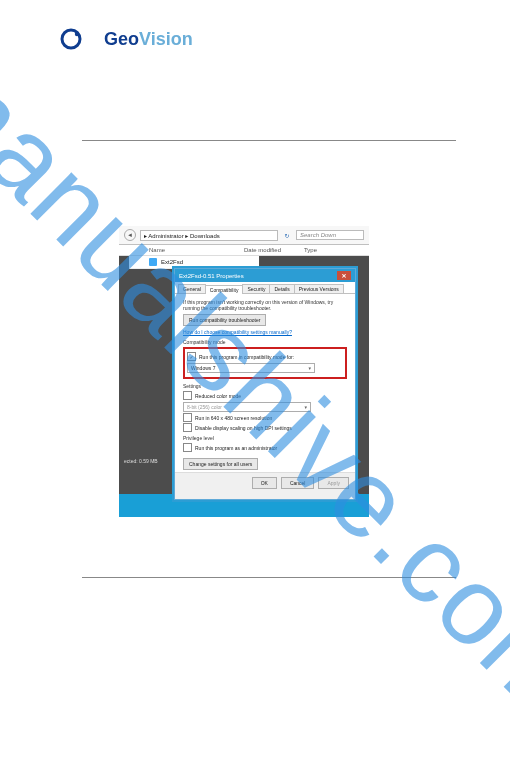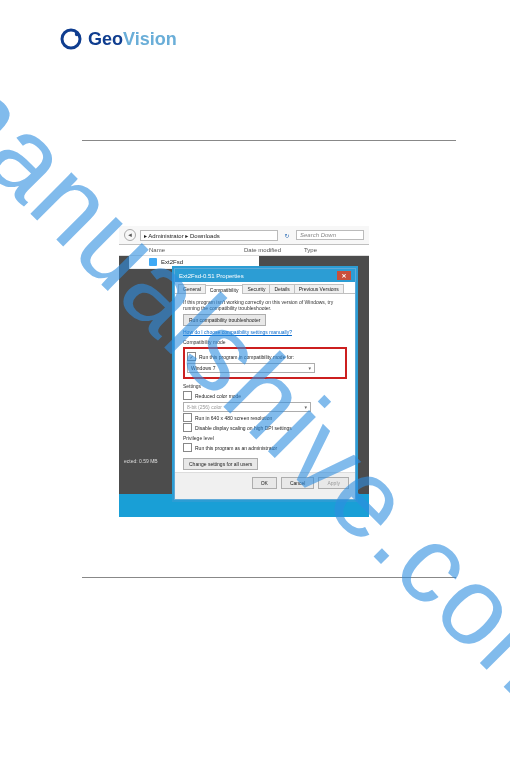--- a/index.html
+++ b/index.html
@@ -32,21 +32,21 @@
     z-index: 100;
     letter-spacing: 2px;
     font-family: Arial, sans-serif;
   }
   .logo-row {
     position: absolute;
     top: 28px;
     left: 60px;
     display: flex;
     align-items: center;
-    gap: 6px;
+    gap: 22px;
   }
   .logo-row svg { display: block; }
   .logo-word .geo { color: #0f3d8f; font-weight: 700; font-size: 18px; }
   .logo-word .vision { color: #6aaed8; font-weight: 700; font-size: 18px; }
   .hr1 { position: absolute; top: 140px; left: 82px; width: 374px; height: 1px; background: #888; }
   .hr2 { position: absolute; top: 577px; left: 82px; width: 374px; height: 1px; background: #888; }
 
   .shot {
     position: absolute;
     top: 226px;

